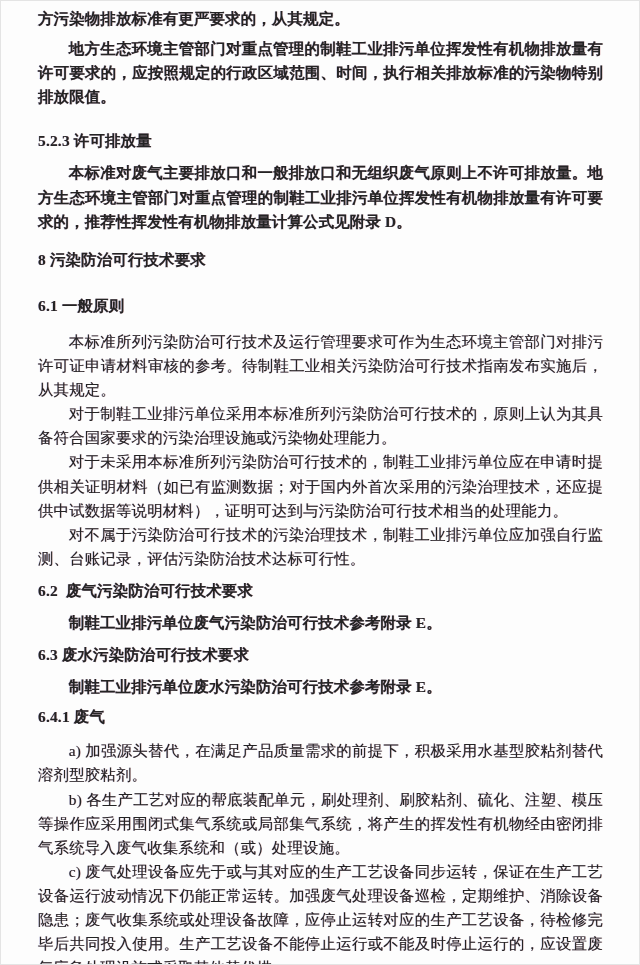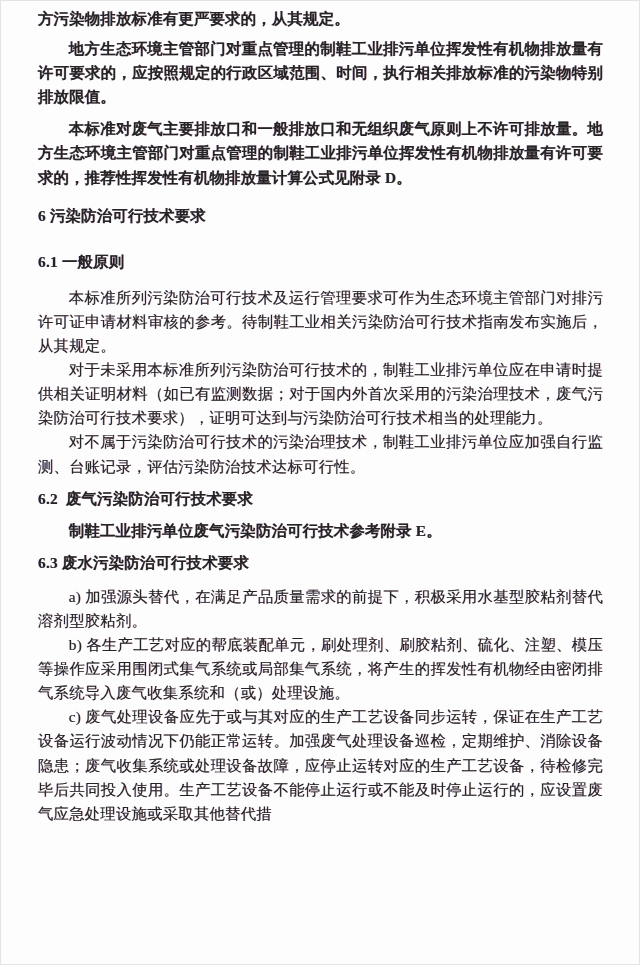--- a/index.html
+++ b/index.html
@@ -33,25 +33,29 @@
   .m14{margin-top:14px!important;}
   .m20{margin-top:20px!important;}
   .m22{margin-top:22px!important;}
 </style>
 </head>
 <body>
 
 <div class="page">
   <p class="b">方污染物排放标准有更严要求的，从其规定。</p>
   <p class="b ind m6">地方生态环境主管部门对重点管理的制鞋工业排污单位挥发性有机物排放量有许可要求的，应按照规定的行政区域范围、时间，执行相关排放标准的污染物特别排放限值。</p>
+  <p class="h m20">5.2.3 许可排放量</p>
   <p class="b ind m8">本标准对废气主要排放口和一般排放口和无组织废气原则上不许可排放量。地方生态环境主管部门对重点管理的制鞋工业排污单位挥发性有机物排放量有许可要求的，推荐性挥发性有机物排放量计算公式见附录 D。</p>
-  <p class="h m14">6 污染防治可行技术要求</p>
+  <p class="h m14">8 污染防治可行技术要求</p>
   <p class="h m22">6.1 一般原则</p>
   <p class="ind m12">本标准所列污染防治可行技术及运行管理要求可作为生态环境主管部门对排污许可证申请材料审核的参考。待制鞋工业相关污染防治可行技术指南发布实施后，从其规定。</p>
-  <p class="ind">对于未采用本标准所列污染防治可行技术的，制鞋工业排污单位应在申请时提供相关证明材料（如已有监测数据；对于国内外首次采用的污染治理技术，废气污染防治可行技术要求），证明可达到与污染防治可行技术相当的处理能力。</p>
+  <p class="ind">对于制鞋工业排污单位采用本标准所列污染防治可行技术的，原则上认为其具备符合国家要求的污染治理设施或污染物处理能力。</p>
+  <p class="ind">对于未采用本标准所列污染防治可行技术的，制鞋工业排污单位应在申请时提供相关证明材料（如已有监测数据；对于国内外首次采用的污染治理技术，还应提供中试数据等说明材料），证明可达到与污染防治可行技术相当的处理能力。</p>
   <p class="ind">对不属于污染防治可行技术的污染治理技术，制鞋工业排污单位应加强自行监测、台账记录，评估污染防治技术达标可行性。</p>
   <p class="h m8">6.2  废气污染防治可行技术要求</p>
   <p class="b ind m8">制鞋工业排污单位废气污染防治可行技术参考附录 E。</p>
   <p class="h m8">6.3 废水污染防治可行技术要求</p>
+  <p class="b ind m8">制鞋工业排污单位废水污染防治可行技术参考附录 E。</p>
+  <p class="h m6">6.4.1 废气</p>
   <p class="ind m10">a) 加强源头替代，在满足产品质量需求的前提下，积极采用水基型胶粘剂替代溶剂型胶粘剂。</p>
   <p class="ind">b) 各生产工艺对应的帮底装配单元，刷处理剂、刷胶粘剂、硫化、注塑、模压等操作应采用围闭式集气系统或局部集气系统，将产生的挥发性有机物经由密闭排气系统导入废气收集系统和（或）处理设施。</p>
   <p class="ind">c) 废气处理设备应先于或与其对应的生产工艺设备同步运转，保证在生产工艺设备运行波动情况下仍能正常运转。加强废气处理设备巡检，定期维护、消除设备隐患；废气收集系统或处理设备故障，应停止运转对应的生产工艺设备，待检修完毕后共同投入使用。生产工艺设备不能停止运行或不能及时停止运行的，应设置废气应急处理设施或采取其他替代措</p>
 </div>
 
 </body></html>

